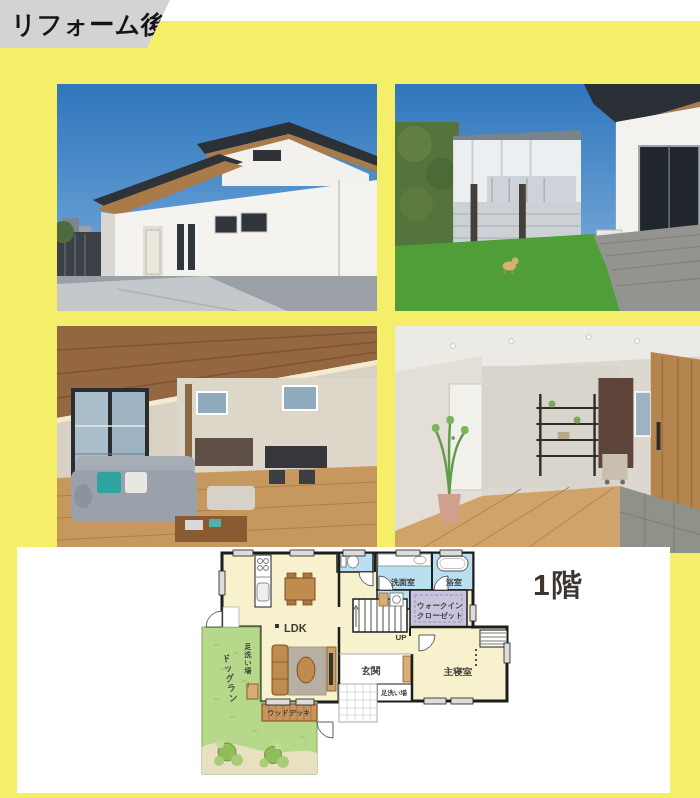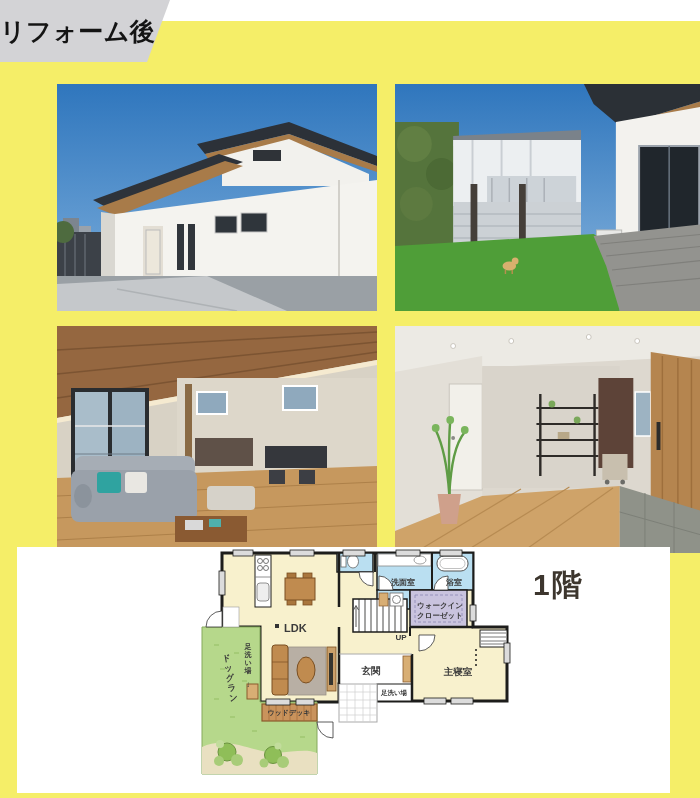--- a/index.html
+++ b/index.html
@@ -1,21 +1,21 @@
 <!DOCTYPE html>
 <html style="--bg: #f5ee68; --badge-bg: #d3d3d6; --badge-fg: #141414; --panel: #ffffff;"><head>
 <meta charset="utf-8">
 <style>
   html,body{margin:0;padding:0;}
   body{font-family:"Liberation Sans","DejaVu Sans",sans-serif;}
   .canvas{position:relative;width:700px;height:798px;background:var(--bg,#f5ee68);overflow:hidden;}
   .top-band{position:absolute;left:0;top:0;width:700px;height:21px;background:#ffffff;}
-  .badge{position:absolute;left:0;top:0;width:170px;height:62px;background:var(--badge-bg,#d3d3d6);
+  .badge{position:absolute;left:0;top:0;width:170px;height:48px;background:var(--badge-bg,#d3d3d6);
          clip-path:polygon(0 0,100% 0,86.5% 100%,0 100%);
-         display:flex;align-items:center;box-sizing:border-box;}
+         display:flex;align-items:center;padding-left:11px;box-sizing:border-box;}
   .badge span{font-size:25px;font-weight:900;color:var(--badge-fg,#141414);letter-spacing:.5px;}
   .photo{position:absolute;overflow:hidden;background:#ddd;}
   .photo svg{display:block;width:100%;height:100%;}
   #photo-1{left:17px;top:68px;width:320px;height:227px;}
   #photo-2{left:355px;top:68px;width:310px;height:227px;}
   #photo-3{left:17px;top:310px;width:320px;height:227px;}
   #photo-4{left:355px;top:310px;width:310px;height:227px;}
   .panel{position:absolute;left:17px;top:547px;width:653px;height:246px;background:var(--panel,#ffffff);}
   .floor-label{position:absolute;left:516px;top:18px;font-size:30px;font-weight:800;color:#3d362e;letter-spacing:2px;text-align:right;}
   .plan{position:absolute;left:183px;top:2px;width:312px;height:240px;}

